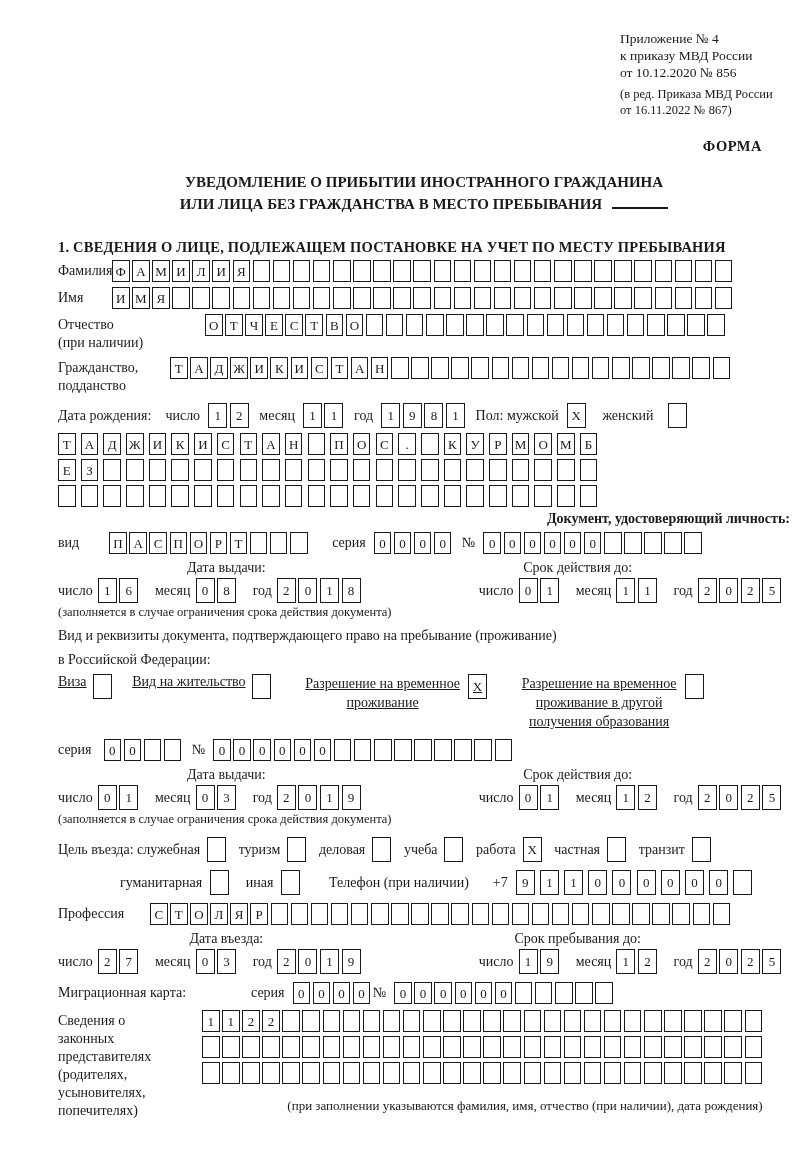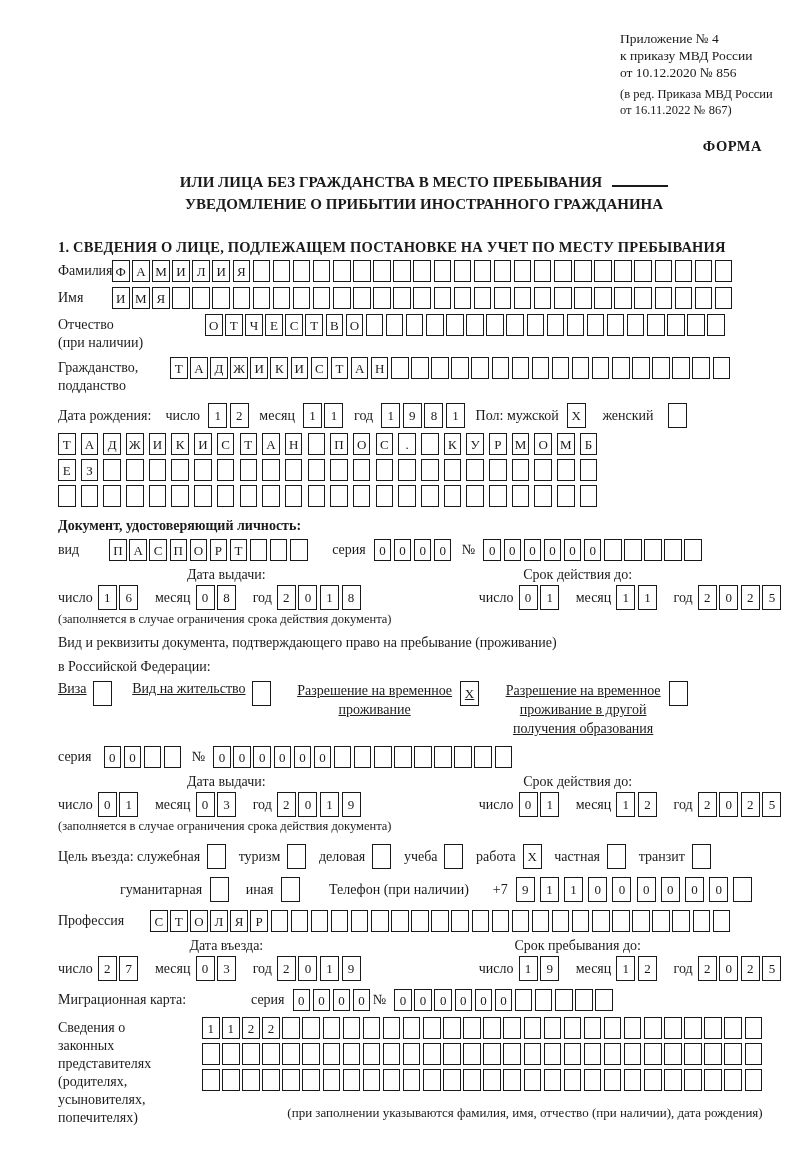--- a/index.html
+++ b/index.html
@@ -23,38 +23,38 @@
       font-size:13px;line-height:1;background:#fff;}
   .big .cb{height:23px;width:17px;}
   .wide .cb{margin-right:5.2px;}
   .mt2{margin-top:2px;}
   .w-name{width:54px;}
   .w-pat{width:147px;}
   .w-cit{width:112px;}
   .w-place{width:142px;}
   .w-repr{width:110px;}
   .stack > .boxes{margin-bottom:4px;}
-  .center-bold{text-align:left;font-weight:bold;margin-top:7px;}
+  .center-bold{text-align:right;font-weight:bold;}
   .hdr2{display:flex;margin-top:6px;}
   .hdr2 div{text-align:center;}
   .h2l{width:46%;}
   .h2r{width:50%;}
   .daterow{display:flex;align-items:center;margin-top:2px;}
   .dgroup{display:inline-flex;align-items:center;}
   .dgroup .lbl{margin-right:5px;}
   .dgroup .boxes{margin-right:14px;}
   .dgroup .boxes:last-child{margin-right:0;}
   .rgroup{margin-left:auto;margin-right:6px;}
   .note-r{text-align:left;font-size:12.5px;padding-right:2px;margin-top:2px;}
   .plain{margin-top:8px;}
   .permits{display:flex;align-items:flex-start;margin-top:6px;text-decoration:underline;}
   .permits .lbl{margin-right:6px;}
   .pblock{text-align:center;line-height:19px;margin-right:8px;}
   .gap1{margin-left:18px;text-align:center;}
-  .gap2{margin-left:24px;}
+  .gap2{margin-left:32px;}
   .purpose{display:flex;align-items:center;margin-top:10px;}
   .purpose .lbl{margin-right:7px;}
   .purpose .boxes{margin-right:10px;}
   .phone-row{display:flex;align-items:center;margin-top:8px;padding-left:62px;}
   .phone-row .lbl{margin-right:8px;}
   .repr-note{font-size:13px;margin:10px 0 0 58px;text-align:center;}
   .mig .lbl{margin-right:8px;}
   .ml14{margin-left:14px;}
   .ml8{margin-left:8px;}
 </style>
@@ -68,22 +68,22 @@
     <div>к приказу МВД России</div>
     <div>от 10.12.2020 № 856</div>
   </div>
   <div class="amend">
     <div>(в ред. Приказа МВД России</div>
     <div>от 16.11.2022 № 867)</div>
   </div>
   <div class="forma">ФОРМА</div>
 
   <div class="title">
+    <div>УВЕДОМЛЕНИЕ О ПРИБЫТИИ ИНОСТРАННОГО ГРАЖДАНИНА</div>
     <div><span>ИЛИ ЛИЦА БЕЗ ГРАЖДАНСТВА В МЕСТО ПРЕБЫВАНИЯ</span><span class="blank"></span></div>
-    <div>УВЕДОМЛЕНИЕ О ПРИБЫТИИ ИНОСТРАННОГО ГРАЖДАНИНА</div>
   </div>
 
   <div class="sect">1. СВЕДЕНИЯ О ЛИЦЕ, ПОДЛЕЖАЩЕМ ПОСТАНОВКЕ НА УЧЕТ ПО МЕСТУ ПРЕБЫВАНИЯ</div>
 
   <div class="row" style="margin-top:4px;">
     <span class="lbl lblcol w-name mt2">Фамилия</span>
     <span class="boxes">
         <span class="cb">Ф</span>
         <span class="cb">А</span>
         <span class="cb">М</span>

